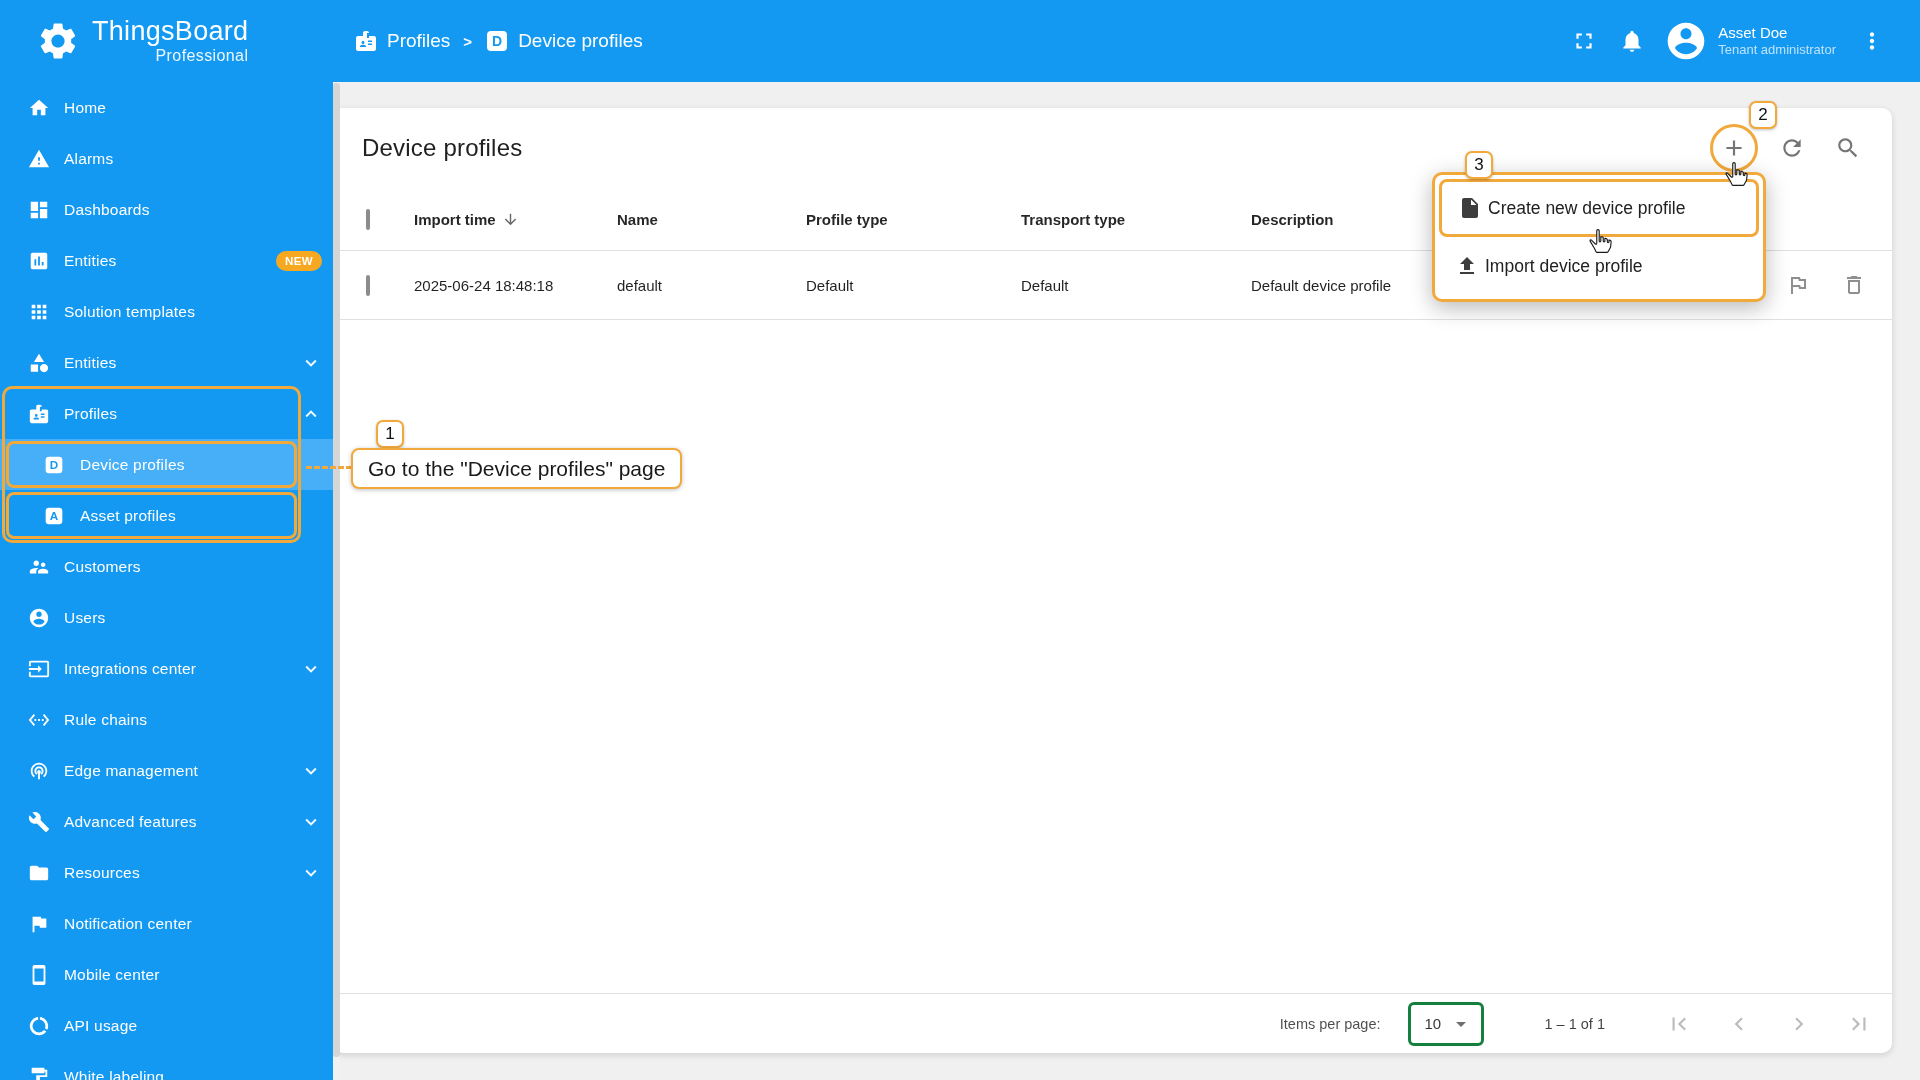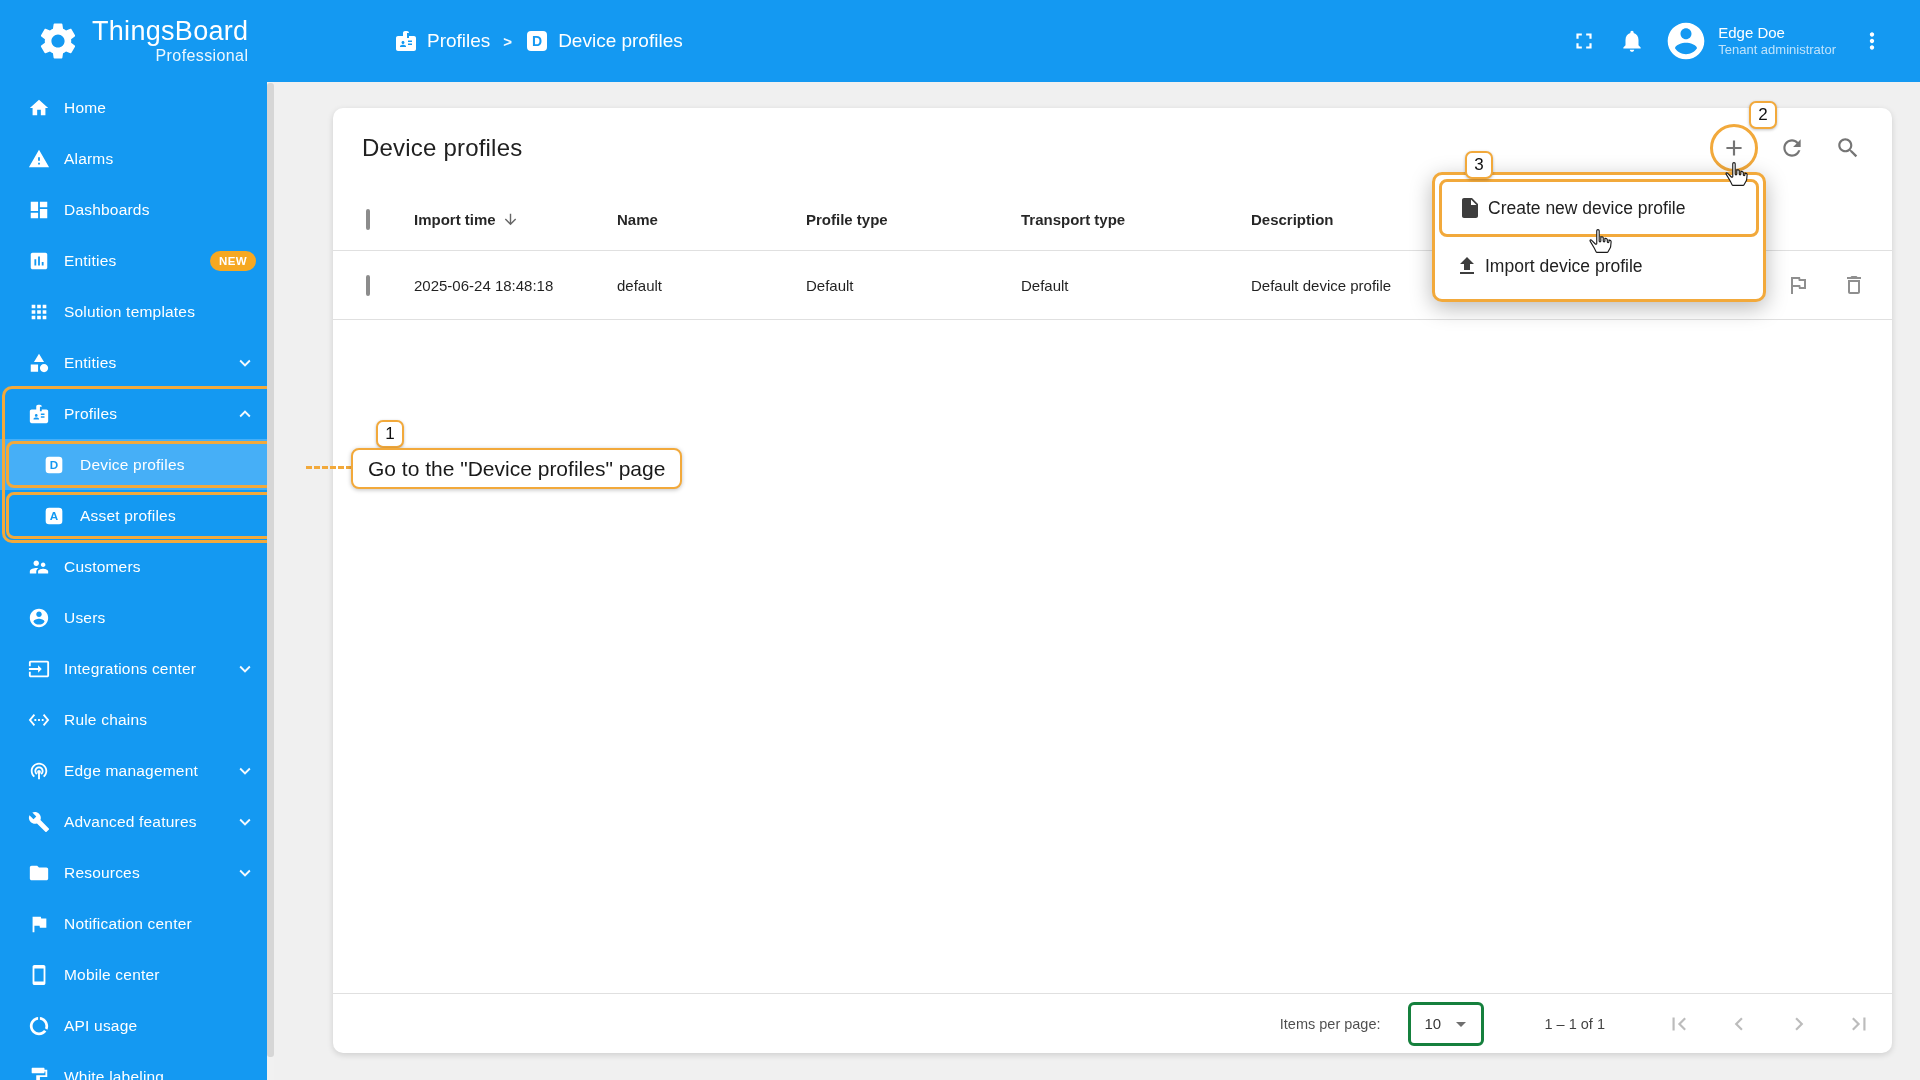--- a/index.html
+++ b/index.html
@@ -2,40 +2,40 @@
 <html><head>
 <meta charset="utf-8">
 <style>
   html,body{margin:0;padding:0;}
   body{font-family:"Liberation Sans",sans-serif;background:#dcdcdc;}
   .app{position:relative;width:1920px;height:1080px;overflow:hidden;background:#f0f0f0;}
   svg{display:block;}
   button{font-family:inherit;}
 
   
-  .topbar{position:absolute;left:0;top:0;width:1920px;height:82px;background:#1499F2;display:flex;align-items:center;color:#fff;z-index:30;gap:40px;}
+  .topbar{position:absolute;left:0;top:0;width:1920px;height:82px;background:#1499F2;display:flex;align-items:center;color:#fff;z-index:30;}
   .logo-area{width:310px;flex:none;display:flex;align-items:center;gap:12px;padding-left:36px;box-sizing:border-box;cursor:pointer;}
   .logo-gear{width:44px;height:44px;flex:none;color:#fff;}
   .brand{display:flex;flex-direction:column;align-items:flex-end;line-height:1;}
   .brand-name{font-size:27px;font-weight:500;letter-spacing:.3px;}
   .brand-sub{font-size:16px;opacity:.92;margin-top:3px;letter-spacing:.4px;}
   .breadcrumb{display:flex;align-items:center;gap:10px;margin-left:44px;font-size:19px;}
   .crumb{display:flex;align-items:center;gap:9px;cursor:pointer;}
   .crumb .bc-icon{width:24px;height:24px;color:#fff;}
   .crumb-sep{font-size:15px;margin:0 3px;font-weight:700;opacity:.95;}
   .topbar-right{margin-left:auto;display:flex;align-items:center;padding-right:24px;}
   .tb-iconbtn{width:48px;height:48px;border:none;background:none;color:#fff;display:flex;align-items:center;justify-content:center;cursor:pointer;padding:0;}
   .tb-iconbtn svg{width:26px;height:26px;}
   .avatar{width:44px;height:44px;margin-left:8px;flex:none;cursor:pointer;color:#fff;}
   .user-block{margin:0 12px 0 10px;line-height:1.3;}
   .user-name{font-size:15px;}
   .user-role{font-size:13px;opacity:.72;}
 
   
-  .sidebar{position:absolute;left:0;top:82px;width:274px;height:998px;background:#1499F2;color:#fff;z-index:20;overflow:hidden;}
+  .sidebar{position:absolute;left:0;top:82px;width:340px;height:998px;background:#1499F2;color:#fff;z-index:20;overflow:hidden;}
   .nav-item{height:51px;display:flex;align-items:center;padding:0 18px 0 28px;gap:8px;font-size:15.5px;font-weight:500;cursor:pointer;letter-spacing:.2px;}
   .nav-icon{width:22px;height:22px;flex:none;color:#fff;margin-right:6px;}
   .nav-icon svg{width:22px;height:22px;}
   .nav-label{flex:1;white-space:nowrap;overflow:hidden;}
   .nav-item.child{padding-left:44px;}
   .nav-item.child .nav-icon{width:20px;height:20px;margin-right:8px;}
   .nav-item.child .nav-icon svg{width:20px;height:20px;}
   .nav-item.active{background:#46AFF7;}
   .chev{width:22px;height:22px;opacity:.95;flex:none;}
   .chev svg{width:22px;height:22px;}
@@ -154,21 +154,21 @@
               <path d="M12 22c1.1 0 2-.9 2-2h-4c0 1.1.89 2 2 2zm6-6v-5c0-3.07-1.64-5.64-4.5-6.32V4c0-.83-.67-1.5-1.5-1.5s-1.5.67-1.5 1.5v.68C7.63 5.36 6 7.92 6 11v5l-2 2v1h16v-1l-2-2z"></path>
             </svg>
           </span>
       </button>
       <span class="avatar">
         <svg viewBox="0 0 24 24" width="44" height="44">
             <path fill="#fff" fill-rule="evenodd" d="M12 2C6.48 2 2 6.48 2 12s4.48 10 10 10 10-4.48 10-10S17.52 2 12 2zm0 3c1.66 0 3 1.34 3 3s-1.34 3-3 3-3-1.34-3-3 1.34-3 3-3zm0 14.2c-2.5 0-4.71-1.28-6-3.22.03-1.99 4-3.08 6-3.08 1.99 0 5.97 1.09 6 3.08-1.29 1.94-3.5 3.22-6 3.22z"></path>
           </svg>
       </span>
       <div class="user-block">
-        <div class="user-name">Edge Doe</div>
+        <div class="user-name">Asset Doe</div>
         <div class="user-role">Tenant administrator</div>
       </div>
       <button class="tb-iconbtn">
         <span>
             <svg viewBox="0 0 24 24" fill="currentColor" width="26" height="26">
               <path d="M12 8c1.1 0 2-.9 2-2s-.9-2-2-2-2 .9-2 2 .9 2 2 2zm0 2c-1.1 0-2 .9-2 2s.9 2 2 2 2-.9 2-2-.9-2-2-2zm0 6c-1.1 0-2 .9-2 2s.9 2 2 2 2-.9 2-2-.9-2-2-2z"></path>
             </svg>
           </span>
       </button>
     </div>

